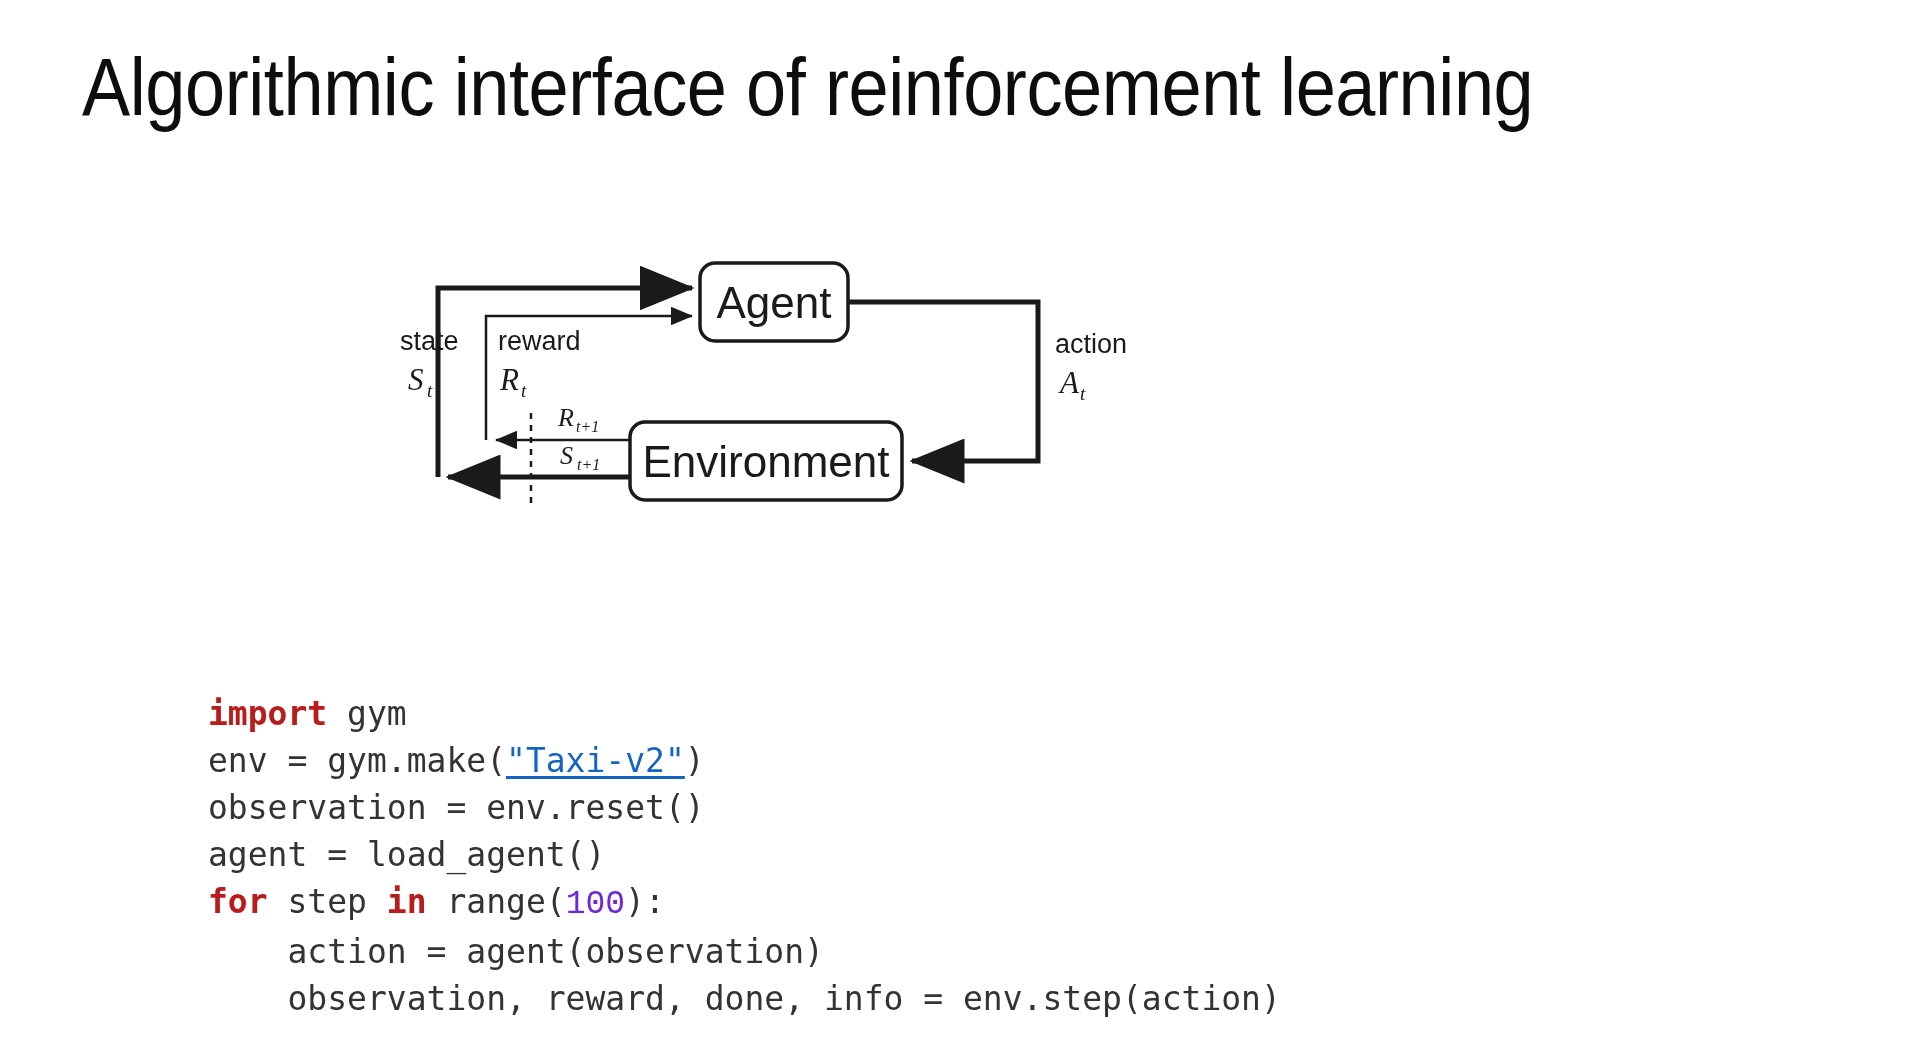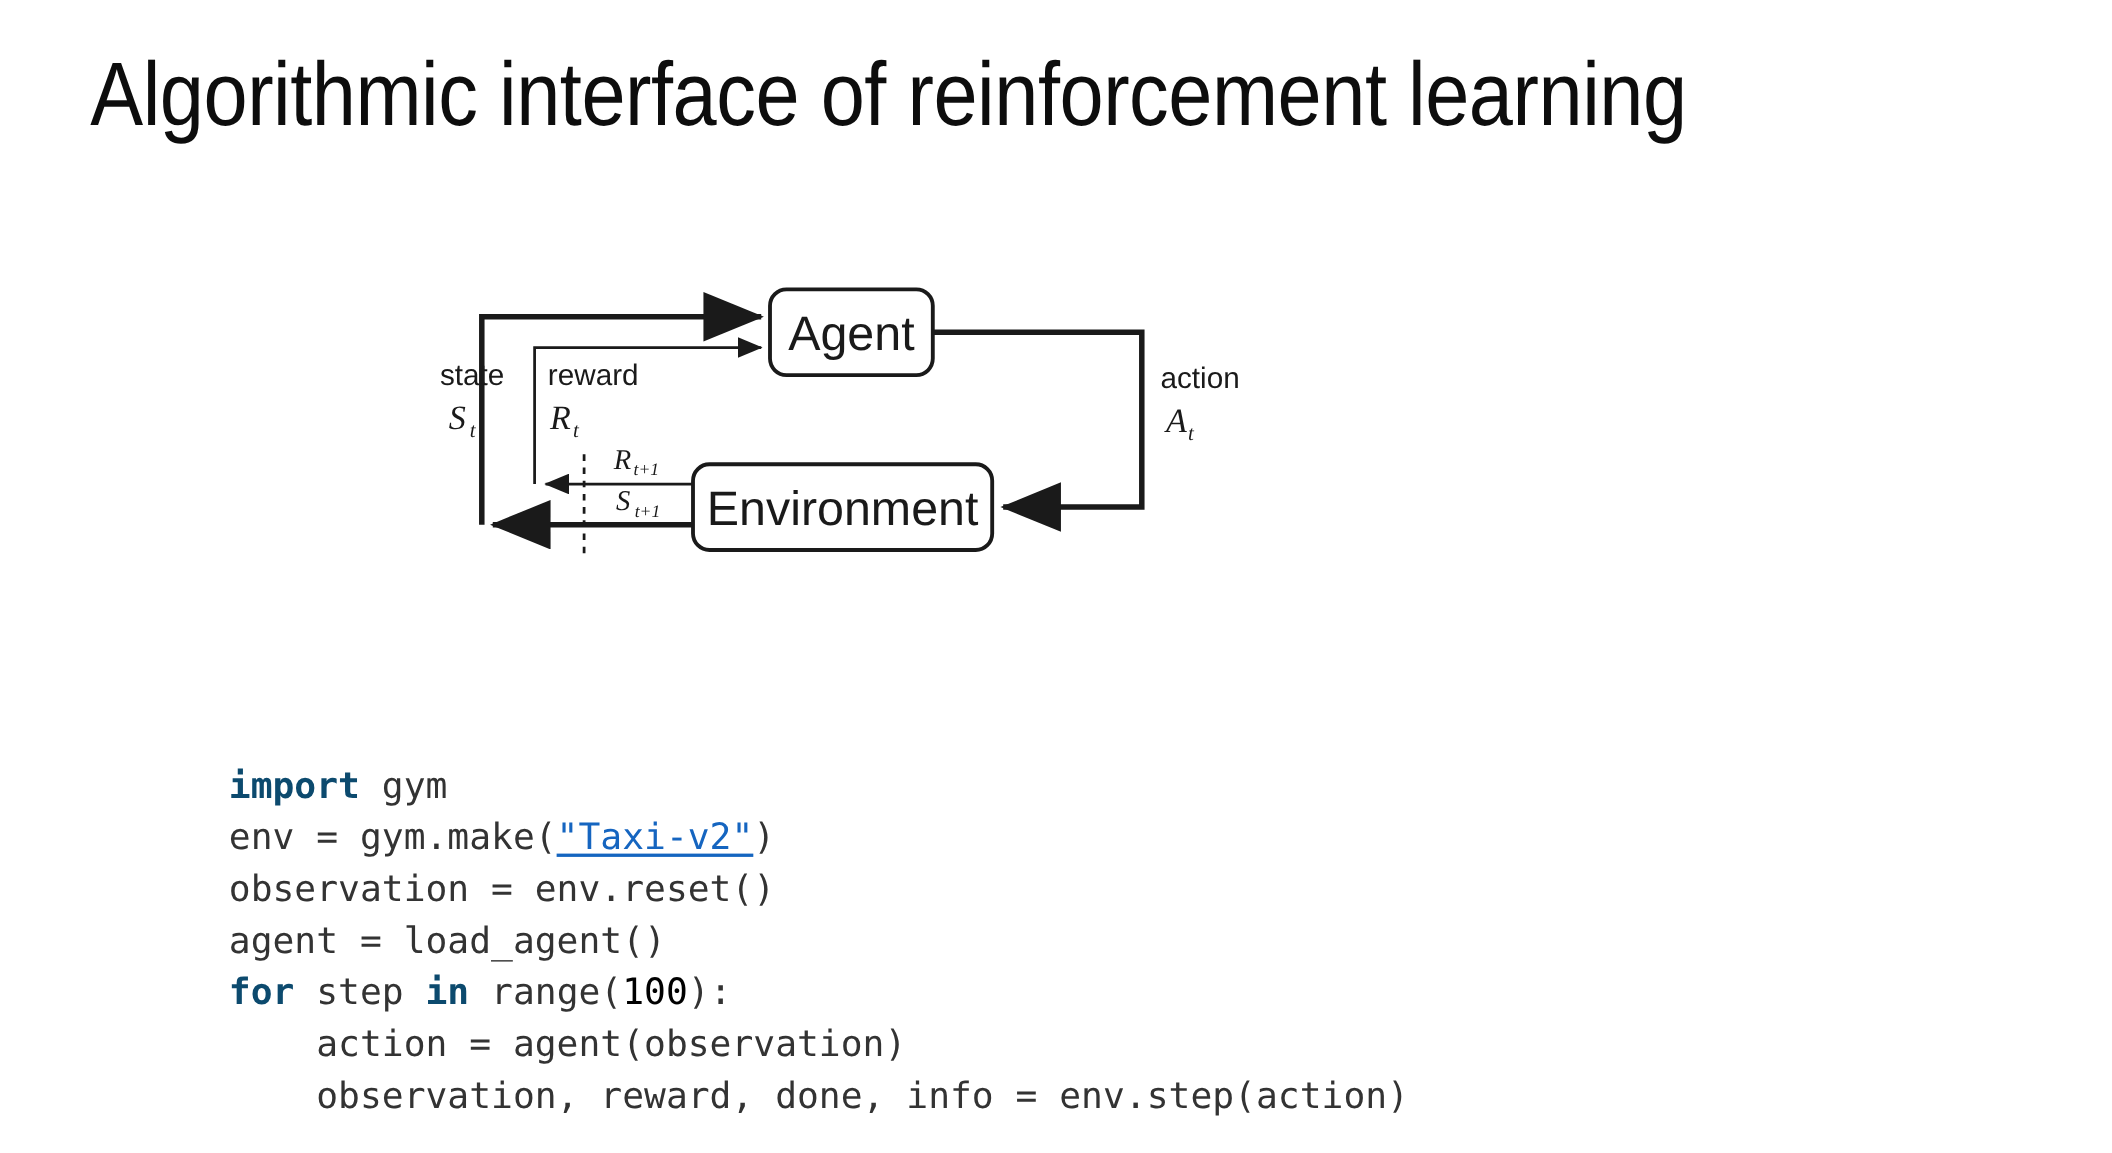--- a/index.html
+++ b/index.html
@@ -83,22 +83,22 @@
     position: absolute;
     left: 208px;
     top: 690px;
     font-family: "DejaVu Sans Mono", "Liberation Mono", monospace;
     font-size: 33px;
     line-height: 47px;
     color: #333333;
     white-space: pre;
   }
   .code-line { white-space: pre; }
-  .tok-kw { font-weight: bold; color: #0c4a6e; }
-  .tok-num { color: #000000; }
+  .tok-kw { font-weight: bold; color: #b91c1c; }
+  .tok-num { color: #6d28d9; font-family: Liberation Mono, monospace; }
   .tok-link {
     color: #1565c0;
     text-decoration: underline;
     text-underline-offset: 4px;
   }
 </style>
 </head>
 <body>
 
 <div class="slide-title">Algorithmic interface of reinforcement learning</div>

